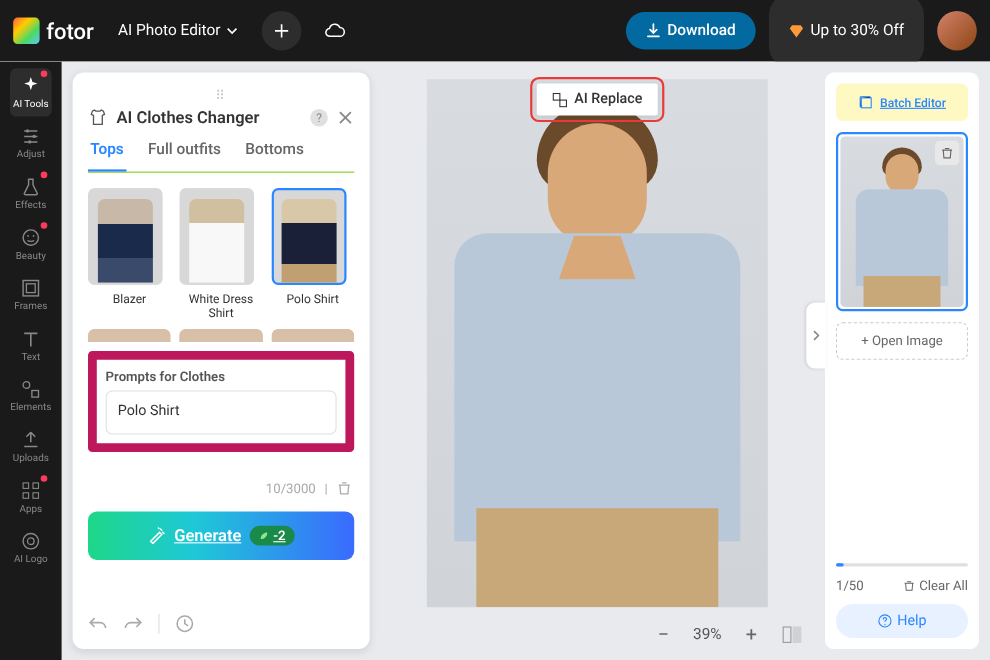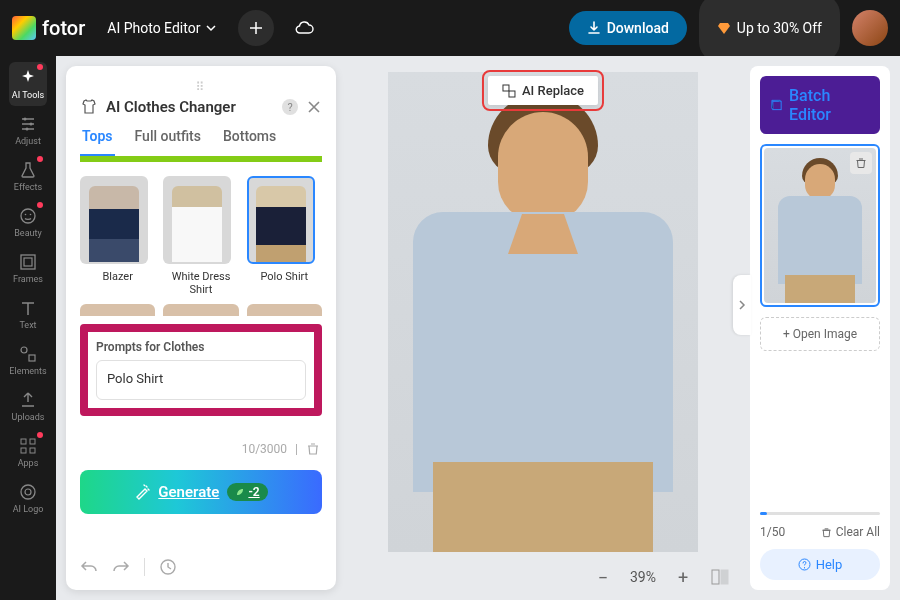--- a/index.html
+++ b/index.html
@@ -31,21 +31,21 @@
 .tool-dot { position: absolute; top: 2px; right: 4px; width: 6px; height: 6px; background: #ff3b5c; border-radius: 50%; }
 
 
 .panel { width: 270px; background: #fff; margin: 10px 0 10px 10px; border-radius: 10px; display: flex; flex-direction: column; padding: 14px; overflow-y: auto; box-shadow: 0 2px 8px rgba(0,0,0,0.1); }
 .drag-handle { align-self: center; color: #ccc; font-size: 12px; margin-bottom: 4px; letter-spacing: 2px; }
 .panel-header { display: flex; align-items: center; gap: 8px; margin-bottom: 12px; }
 .panel-title { font-size: 15px; font-weight: 600; color: #333; flex: 1; }
 .help-circle { width: 16px; height: 16px; border-radius: 50%; background: #e0e0e0; color: #888; font-size: 11px; display: flex; align-items: center; justify-content: center; }
 .close-x { width: 16px; height: 16px; cursor: pointer; color: #888; }
 
-.tabs { display: flex; gap: 18px; border-bottom: 6px solid #84cc16; margin-bottom: 14px; }
+.tabs { display: flex; gap: 18px; border-bottom: 1px solid #84cc16; margin-bottom: 14px; }
 .tab { padding: 0 2px 10px; font-size: 14px; color: #666; cursor: pointer; font-weight: 500; }
 .tab.active { color: #2a87ff; border-bottom: 2px solid #2a87ff; font-weight: 600; }
 
 .thumbs { display: flex; gap: 8px; margin-bottom: 8px; }
 .thumb-wrap { flex: 1; text-align: center; }
 .thumb { width: 68px; height: 88px; border-radius: 6px; background: #d8d8d8; display: flex; align-items: flex-end; justify-content: center; overflow: hidden; cursor: pointer; border: 2px solid transparent; position: relative; }
 .thumb.selected { border-color: #2a87ff; }
 .thumb-person { width: 50px; height: 76px; border-radius: 6px 6px 0 0; }
 .th-blazer { background: linear-gradient(180deg,#c8b8a8 0%,#c8b8a8 30%,#1a2a4a 30%,#1a2a4a 70%,#3a4a6a 70%); }
 .th-white { background: linear-gradient(180deg,#d0c0a0 0%,#d0c0a0 28%,#f8f8f8 28%,#f8f8f8 100%); }
@@ -82,21 +82,21 @@
 .ai-replace-badge { position: absolute; top: 20px; left: 50%; transform: translateX(-50%); background: #fff; padding: 7px 14px; border-radius: 2px; display: flex; align-items: center; gap: 6px; font-size: 13px; color: #333; font-weight: 500; outline: 2px solid #e83a3a; outline-offset: 4px; box-shadow: 0 2px 6px rgba(0,0,0,0.1); }
 
 .expand-tab { position: absolute; right: -1px; top: 50%; transform: translateY(-50%); width: 18px; height: 60px; background: #fff; border-radius: 8px 0 0 8px; display: flex; align-items: center; justify-content: center; color: #888; cursor: pointer; box-shadow: -1px 0 3px rgba(0,0,0,0.1); }
 
 .canvas-footer { height: 46px; display: flex; align-items: center; justify-content: flex-end; padding: 0 20px; gap: 14px; color: #555; font-size: 14px; }
 .zoom-btn { width: 26px; height: 26px; display: flex; align-items: center; justify-content: center; cursor: pointer; border-radius: 4px; font-size: 18px; color: #666; }
 .compare-icon { width: 20px; height: 20px; cursor: pointer; color: #999; }
 
 
 .right-panel { width: 140px; background: #fff; margin: 10px 10px 10px 0; border-radius: 8px; display: flex; flex-direction: column; padding: 10px; gap: 10px; }
-.batch-btn { background: #4c1d95; color: #2a87ff; padding: 10px; border-radius: 6px; display: flex; align-items: center; justify-content: center; gap: 6px; font-size: 16px; font-weight: 500; cursor: pointer; }
+.batch-btn { background: #fef9c3; color: #2a87ff; padding: 10px; border-radius: 6px; display: flex; align-items: center; justify-content: center; gap: 6px; font-size: 11px; font-weight: 500; cursor: pointer; text-decoration: underline; }
 .rthumb { border: 2px solid #2a87ff; border-radius: 6px; padding: 2px; position: relative; }
 .rthumb-img { width: 100%; height: 155px; background: linear-gradient(180deg,#d8dce0,#d0d4d8); border-radius: 4px; position: relative; overflow: hidden; }
 .rthumb-del { position: absolute; top: 6px; right: 6px; width: 22px; height: 22px; background: #e8e8e8; border-radius: 4px; display: flex; align-items: center; justify-content: center; cursor: pointer; color: #666; }
 .rp-head { position: absolute; top: 16px; left: 50%; transform: translateX(-50%); width: 30px; height: 36px; background: #d8a878; border-radius: 15px; }
 .rp-hair { position: absolute; top: 10px; left: 50%; transform: translateX(-50%); width: 36px; height: 26px; background: #6a4a2a; border-radius: 18px 18px 8px 8px; }
 .rp-body { position: absolute; top: 48px; left: 50%; transform: translateX(-50%); width: 84px; height: 88px; background: #b8c8d8; border-radius: 12px 12px 0 0; }
 .rp-pants { position: absolute; bottom: 0; left: 50%; transform: translateX(-50%); width: 70px; height: 28px; background: #c8a878; }
 .open-img-btn { border: 1px dashed #ccc; padding: 9px; border-radius: 6px; text-align: center; font-size: 12px; color: #666; cursor: pointer; }
 .rspacer { flex: 1; }
 .progress-line { height: 3px; background: #e0e0e0; border-radius: 2px; position: relative; }

